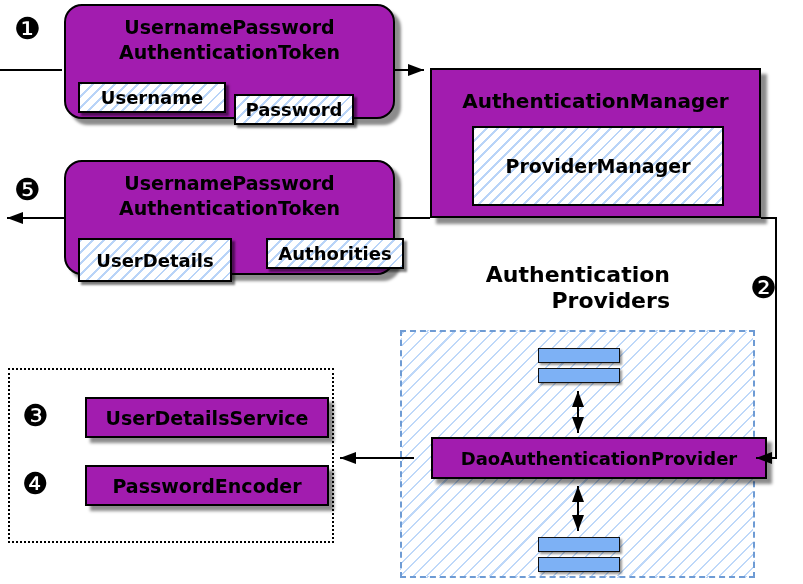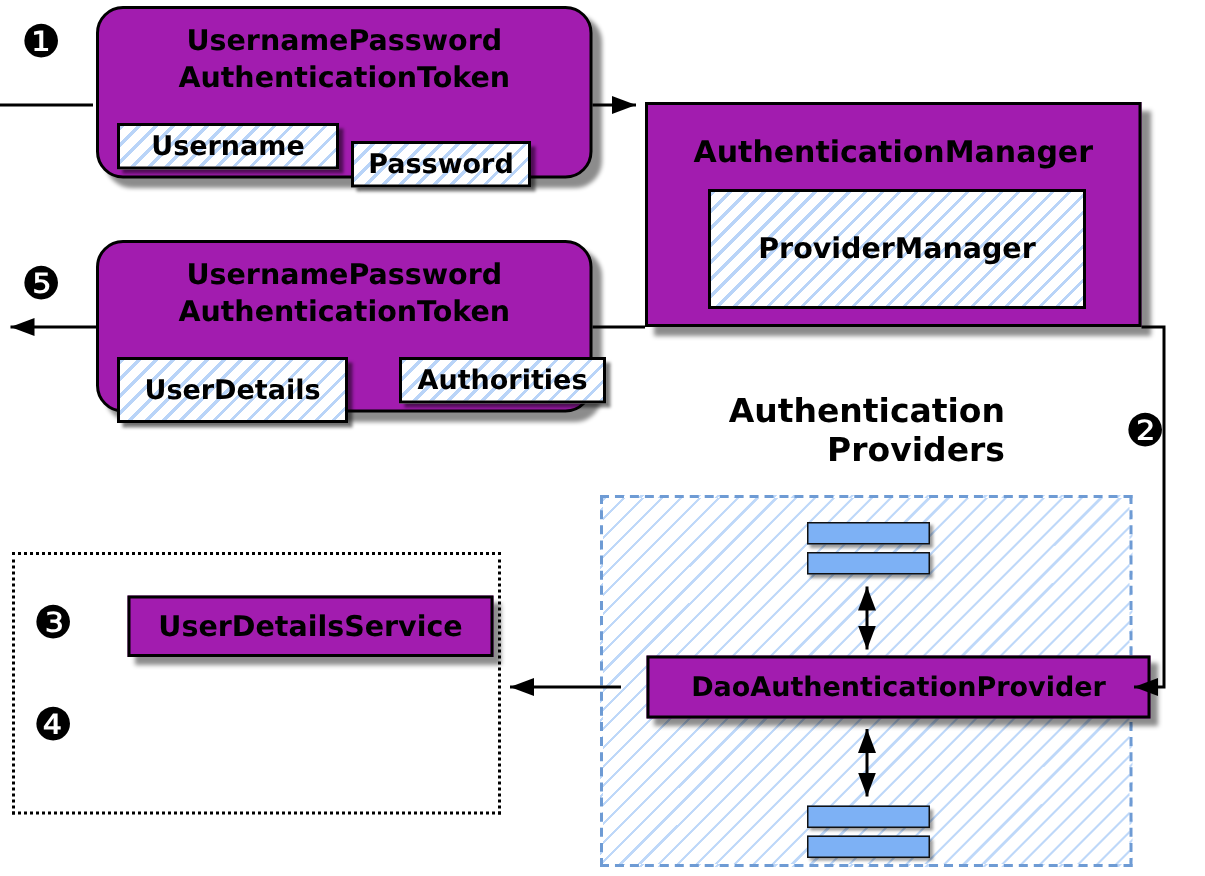--- a/index.html
+++ b/index.html
@@ -112,20 +112,23 @@
   <div class="group-label">Authentication
 Providers</div>
 
   <div class="node flexcenter" style="left:414px; top:437px; width:336px; height:42px; font-size:18px; box-shadow:5px 5px 3px rgba(0,0,0,0.45);">
     <span>DaoAuthenticationProvider</span>
   </div>
 
   <div class="node flexcenter" style="left:68px; top:397px; width:244px; height:41px; font-size:19px; box-shadow:5px 5px 3px rgba(0,0,0,0.45);">
     <span>UserDetailsService</span>
   </div>
+  <div class="node flexcenter" style="left:68px; top:465px; width:244px; height:41px; font-size:19px; box-shadow:5px 5px 3px rgba(0,0,0,0.45);">
+    <span>PasswordEncoder</span>
+  </div>
 
   <svg class="connectors" width="803" height="584" viewBox="0 0 803 584">
     <defs>
       <marker id="arrow" markerWidth="10" markerHeight="8" refX="8" refY="3" orient="auto-start-reverse" markerUnits="strokeWidth">
         <path d="M0,0 L8,3 L0,6 Z" fill="#000"></path>
       </marker>
     </defs>
     <path d="M 0,70 L 62,70" stroke="#000" stroke-width="2" fill="none"></path>
     <path d="M 395,70 L 424,70" stroke="#000" stroke-width="2" fill="none" marker-end="url(#arrow)"></path>
     <path d="M 430,218 L 395,218" stroke="#000" stroke-width="2" fill="none"></path>

